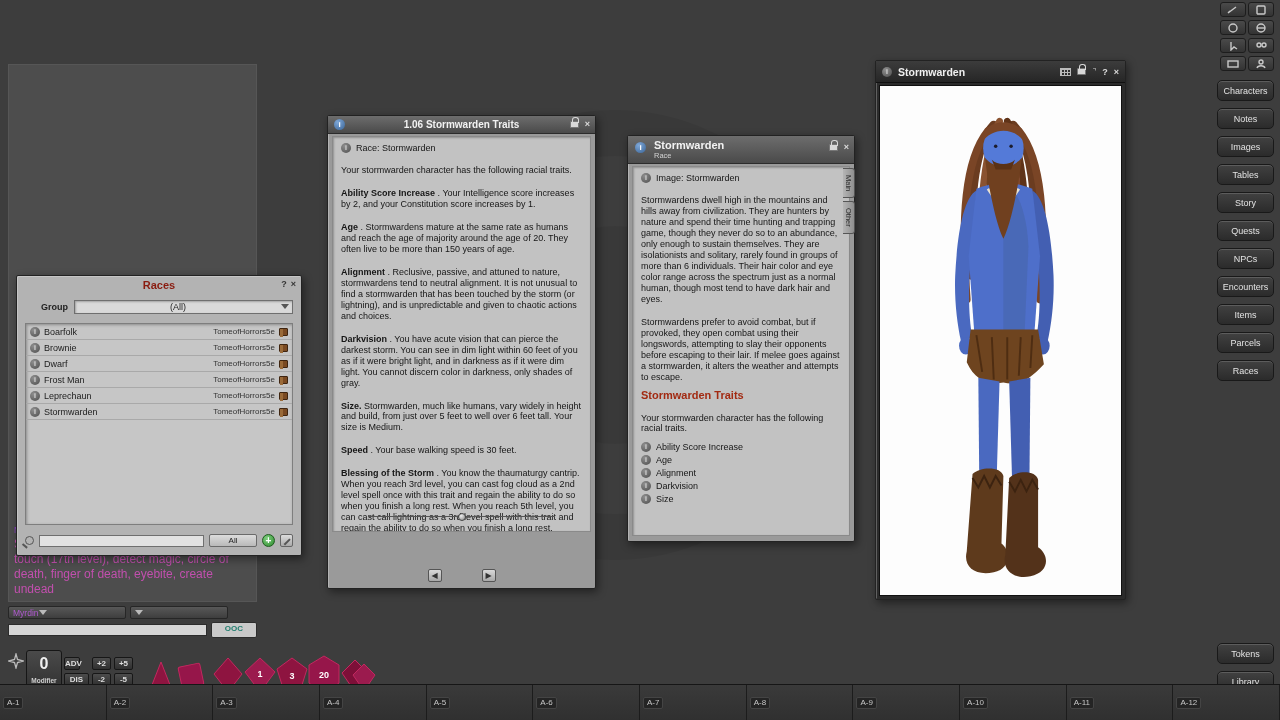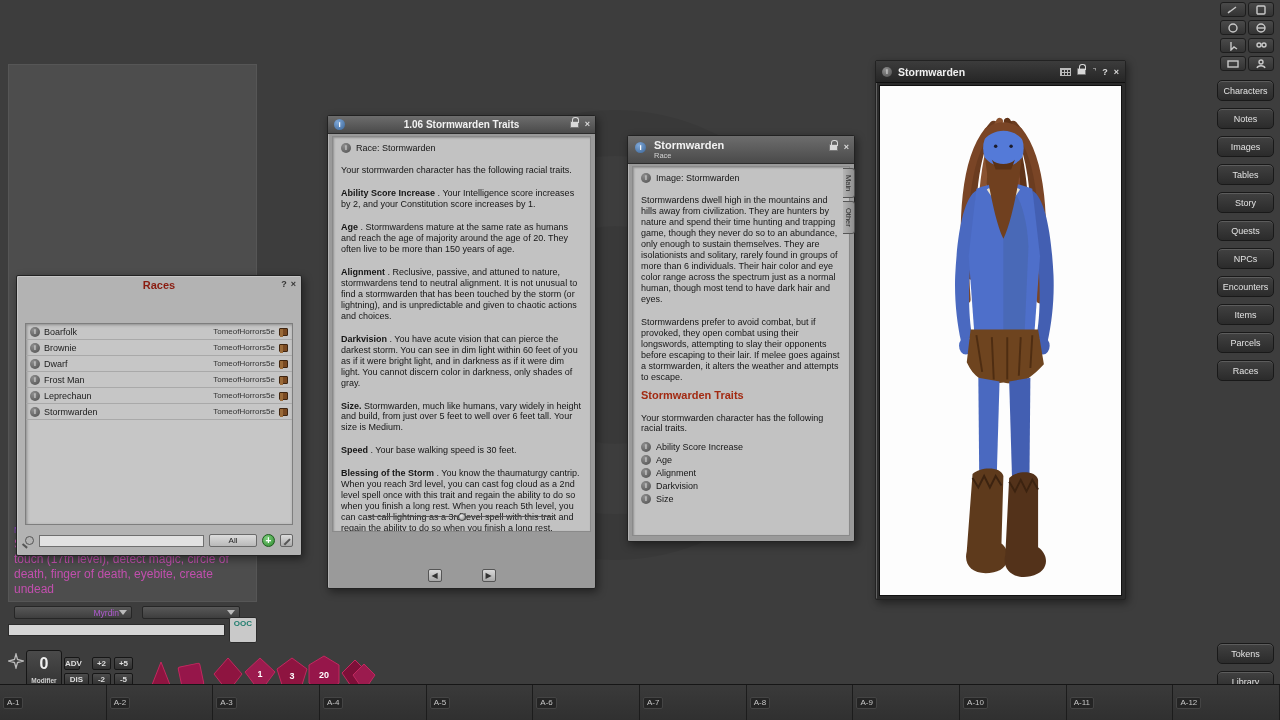--- a/index.html
+++ b/index.html
@@ -58,28 +58,28 @@
 
   
   .chat-window { position:absolute; left:8px; top:64px; width:249px; height:573px; }
   .chat-log { position:absolute; left:0; top:0; right:0; height:538px;
     background:rgba(175,175,175,0.14); border:1px solid #565656;
     display:flex; flex-direction:column; justify-content:flex-end; padding:4px 5px; }
   .chat-notice { color:#8a3ec9; font-size:8.5px; margin-bottom:2px; }
   .chat-failures { color:#c24fae; font-size:12px; line-height:1.25; }
   .chat-controls { position:absolute; left:0; top:542px; right:0; height:14px; display:flex; gap:4px; }
   .chat-drop { height:13px; background:linear-gradient(#585858,#3e3e3e); border:1px solid #262626;
-    border-radius:2px; display:flex; align-items:center; justify-content:flex-end; padding:4px 4px;margin-left:6px; }
+    border-radius:2px; display:flex; align-items:center; justify-content:flex-start; padding:4px 4px; }
   .chat-drop .val { color:#b05ad0; font-size:8.5px; }
   .chat-drop .caret-down { border-top-color:#bbb; }
   .drop-identity { width:118px; }
   .drop-second { width:98px; }
   .chat-entry-row { position:absolute; left:0; top:559px; right:0; height:14px; display:flex; gap:4px; align-items:center; }
   .chat-entry { flex:1; height:12px; background:#d6d6d6; border:1px solid #2c2c2c; font-size:8px; padding:0 3px; }
-  .ooc-chip { height:26px; padding:0 4px; background:#c9c9c9; border:1px solid #2c2c2c; border-radius:2px;
+  .ooc-chip { height:16px; padding:0 13px; background:#c9c9c9; border:1px solid #2c2c2c; border-radius:2px;
     color:#1f7d6e; font-size:8px; font-weight:bold; line-height:11px; }
 
   
   .win-races { left:16px; top:275px; width:286px; height:281px; background:#b3b3b3; }
   .races-title { position:absolute; left:0; right:0; top:3px; text-align:center;
     color:#8a1c10; font-weight:bold; font-size:11px; }
   .races-ctl { position:absolute; top:3px; right:5px; display:flex; gap:4px; }
   .group-row { position:absolute; left:10px; right:8px; top:23px; height:15px; display:flex; align-items:center; gap:6px; }
   .group-label { font-size:9px; font-weight:bold; color:#222; padding-left:14px; }
   .group-drop { flex:1; height:14px; background:#d9d9d9; border:1px solid #6f6f6f;
@@ -260,20 +260,27 @@
     <span class="ooc-chip">OOC</span>
   </div>
 </div>
 
 <div class="fg-win win-races">
   <div class="races-title">Races</div>
   <div class="races-ctl">
     <span class="glyph-btn glyph-dark">?</span>
     <span class="glyph-btn glyph-dark">×</span>
   </div>
+  <div class="group-row">
+    <span class="group-label">Group</span>
+    <div class="group-drop">
+      <span class="val">(All)</span>
+      <span class="caret-down"></span>
+    </div>
+  </div>
   <div class="races-list">
 
       <div class="race-row">
         <span class="info-gray"></span>
         <span class="race-name">Boarfolk</span>
         <span class="race-source">TomeofHorrors5e</span>
         <span class="module-icon"></span>
       </div>
 
       <div class="race-row">

